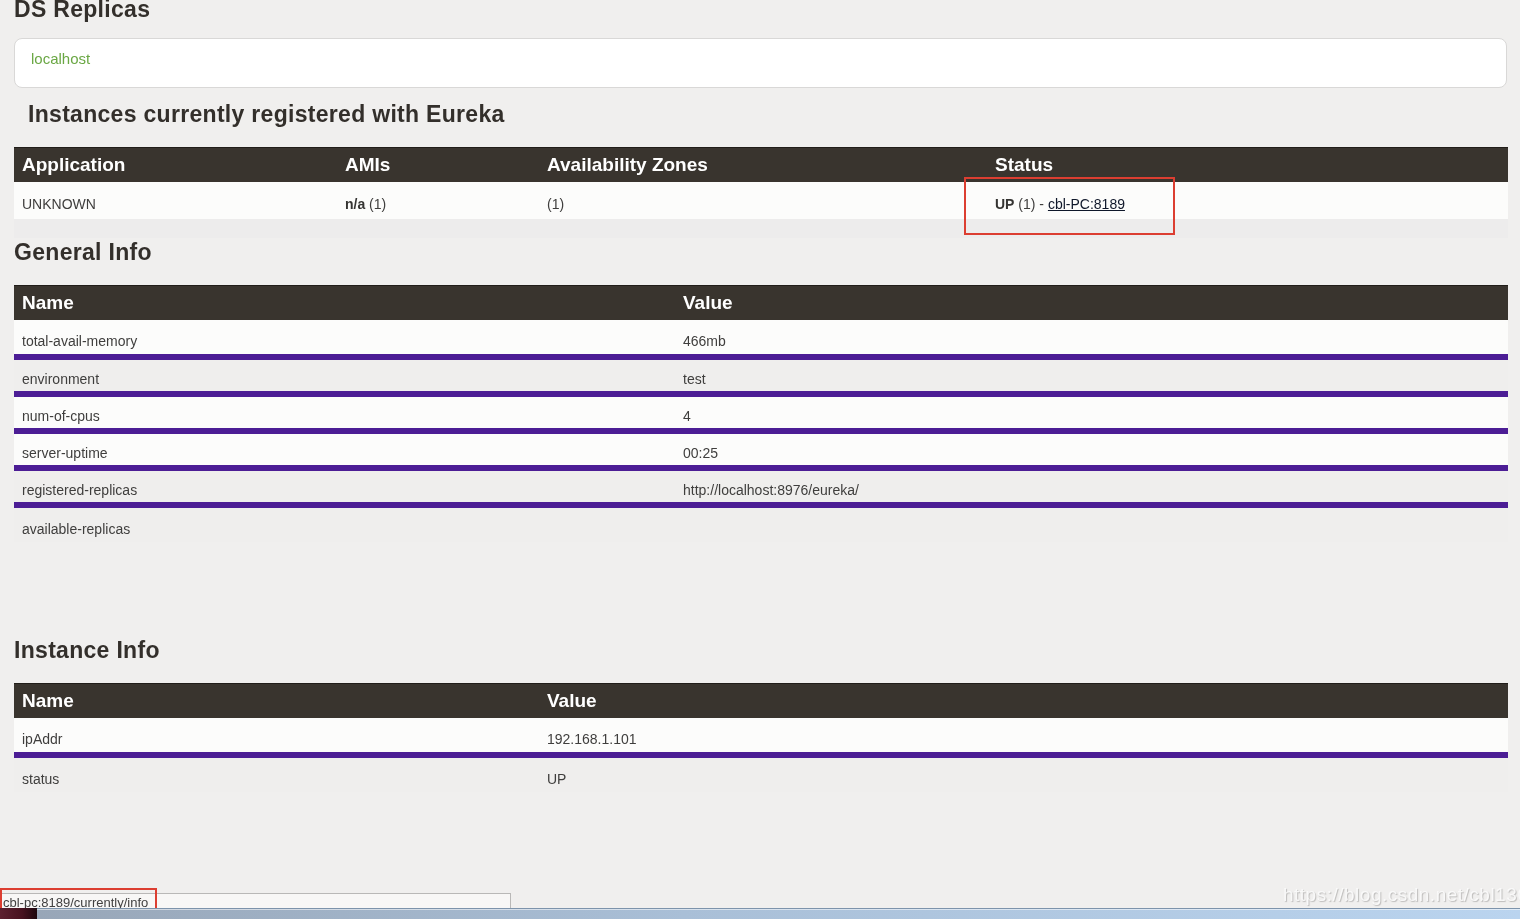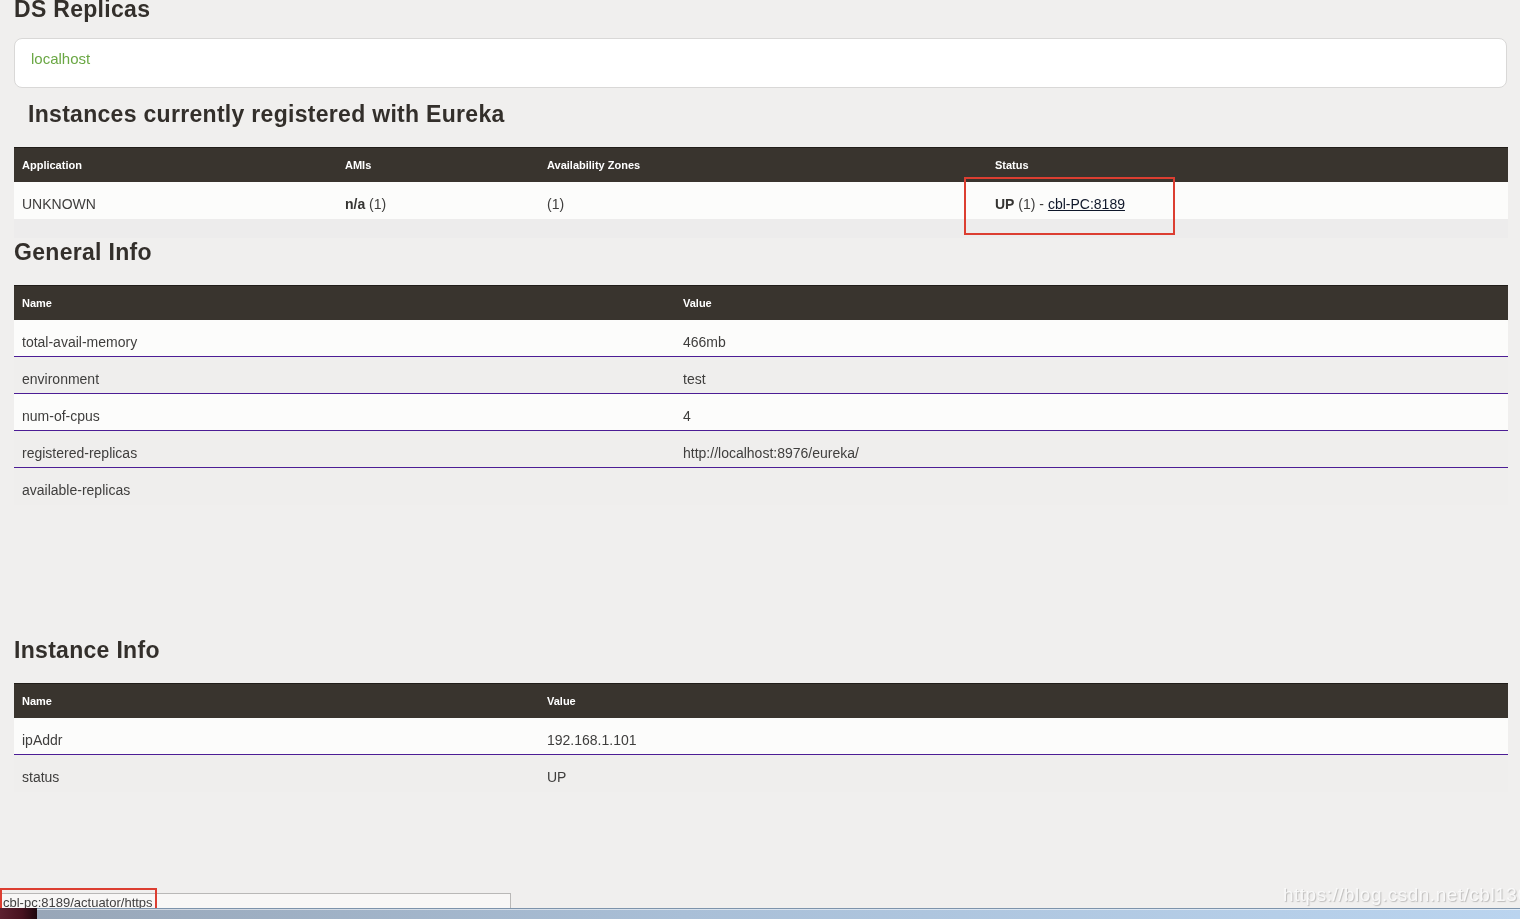--- a/index.html
+++ b/index.html
@@ -35,39 +35,39 @@
     font-size: 15px;
     color: #6aa744;
     text-decoration: none;
     cursor: pointer;
   }
   
   table { border-collapse: collapse; table-layout: fixed; position: absolute; }
   thead th {
     background: #39342e;
     color: #ffffff;
-    font-size: 11px;
+    font-size: 19px;
     font-weight: bold;
     text-align: left;
     padding: 0 0 0 8px;
     height: 34px;
     border-top: 1px solid #211d19;
   }
   tbody td {
     font-size: 14px;
     color: #3f3e3d;
     padding: 8px 0 0 8px;
     height: 37px;
     vertical-align: middle;
     overflow: hidden;
     white-space: nowrap;
   }
   tbody tr.odd  td { background: #fcfcfb; }
   tbody tr.even td { background: #efeeed; }
-  tbody tr + tr td { border-top: 1px solid #4c1d95; }
+  tbody tr + tr td { border-top: 6px solid #4c1d95; }
   tr.footer-strip td {
     height: 19px; background: #edecec; border-top: 0; padding: 0;
   }
   .cell-bold { font-weight: bold; color: #353432; }
   .instance-link {
     color: #0f172a;
     text-decoration: underline;
     cursor: pointer;
   }
   
@@ -176,20 +176,24 @@
       <td>466mb</td>
     </tr>
     <tr class="even">
       <td>environment</td>
       <td>test</td>
     </tr>
     <tr class="odd">
       <td>num-of-cpus</td>
       <td>4</td>
     </tr>
+    <tr class="odd">
+      <td>server-uptime</td>
+      <td>00:25</td>
+    </tr>
     <tr class="even">
       <td>registered-replicas</td>
       <td>http://localhost:8976/eureka/</td>
     </tr>
     <tr class="even">
       <td>available-replicas</td>
       <td></td>
     </tr>
   </tbody>
 </table>
@@ -212,20 +216,20 @@
       <td>ipAddr</td>
       <td>192.168.1.101</td>
     </tr>
     <tr class="even">
       <td>status</td>
       <td>UP</td>
     </tr>
   </tbody>
 </table>
 
-<div class="status-tooltip">cbl-pc:8189/actuator/https</div>
+<div class="status-tooltip">cbl-pc:8189/currently/info</div>
 
 <div class="annotation-box" style="left:0; top:888px; width:157px; height:22px;"></div>
 
 <div class="watermark">https://blog.csdn.net/cbl1369732</div>
 
 <div class="taskbar-strip"></div>
 <div class="taskbar-maroon"></div>
 
 </body></html>

